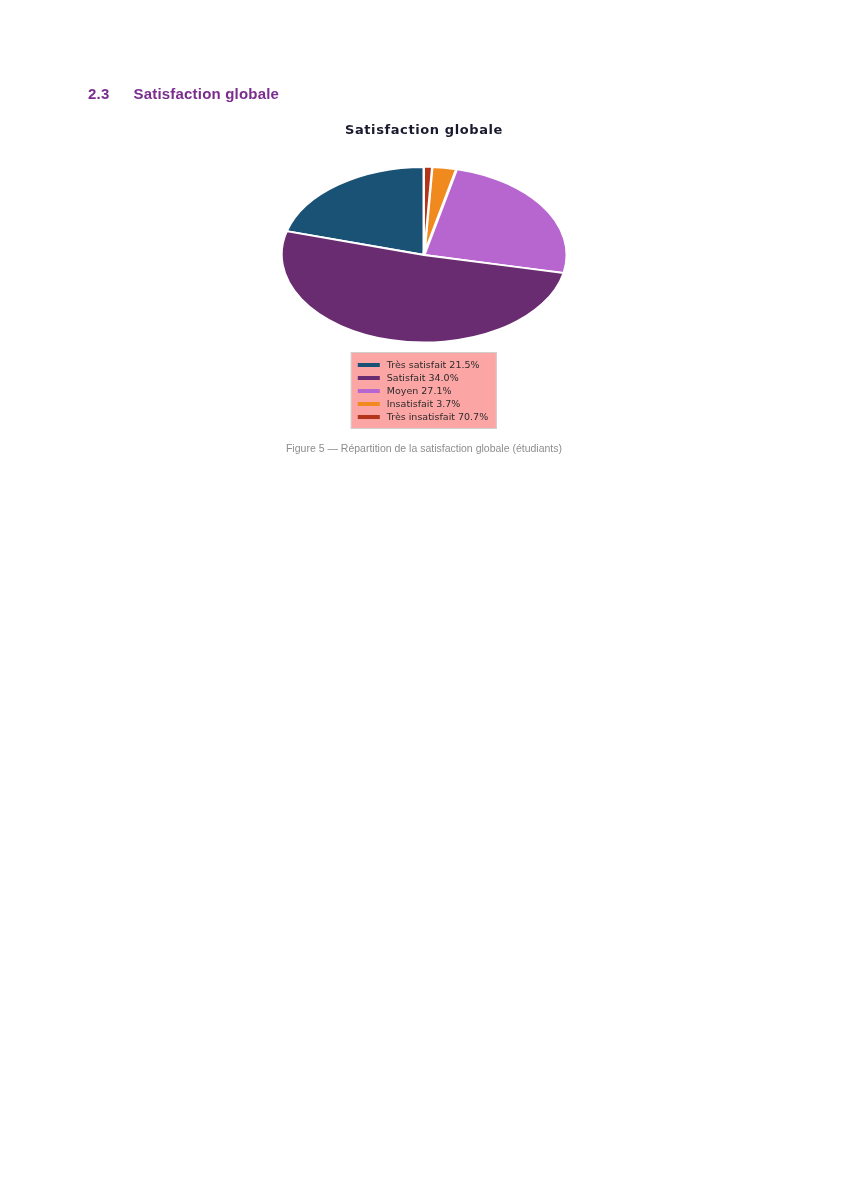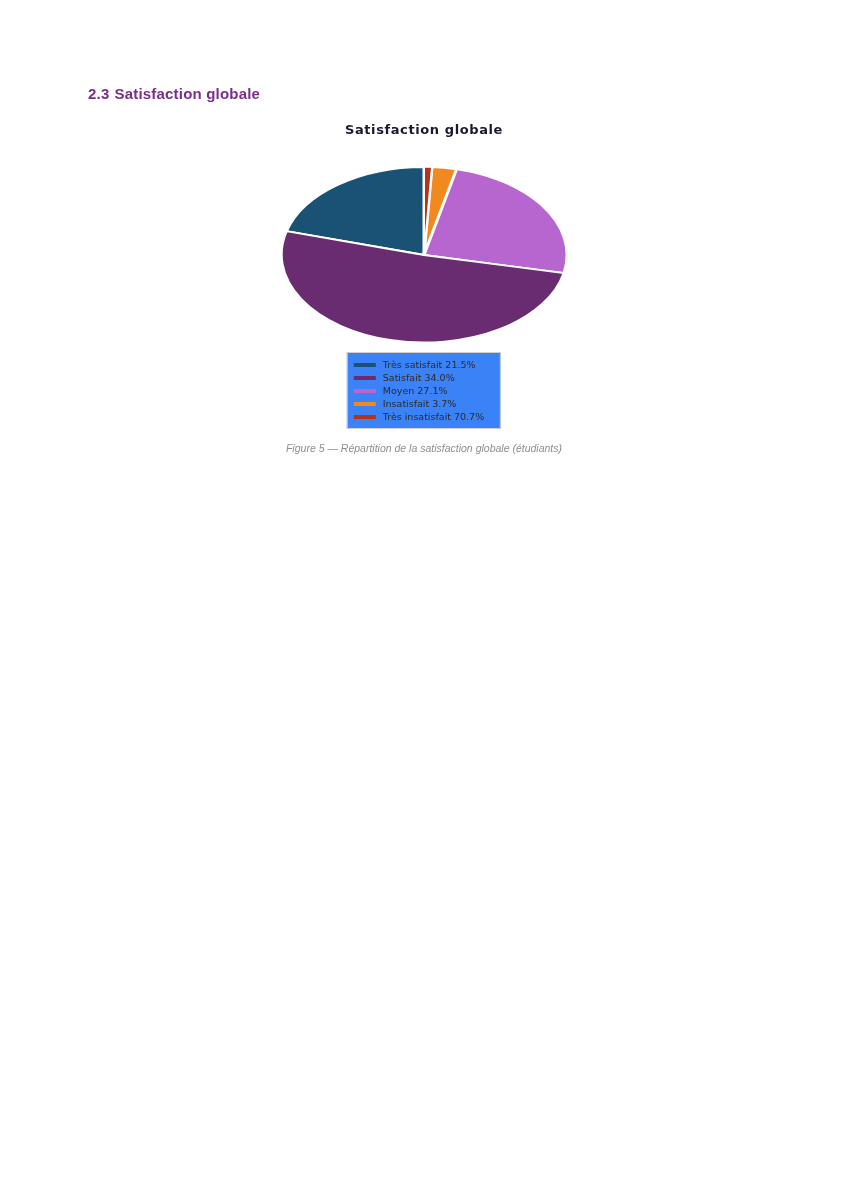--- a/index.html
+++ b/index.html
@@ -25,21 +25,21 @@
     position: absolute;
     left: 88px;
     top: 85px;
     font-size: 15px;
     font-weight: bold;
     color: #7b2d8e;
     letter-spacing: 0.2px;
     white-space: nowrap;
   }
   .section-heading .num {
-    margin-right: 5px;
+    margin-right: 24px;
     text-align: right;
   }
   .figure-block {
     position: absolute;
     left: 88px;
     top: 112px;
     width: 672px;
   }
   .chart-area {
     position: relative;
@@ -69,22 +69,22 @@
   }
   .pie-wrap svg {
     display: block;
   }
   .legend {
     position: absolute;
     left: 50%;
     transform: translateX(-50%);
     top: 240px;
     border: 1px solid #d0d0d0;
-    background: #3b82f6;
-    padding: 5px 16px 5px 6px;
+    background: #fca5a5;
+    padding: 5px 8px 5px 6px;
     box-shadow: 0 0 0 0 rgba(0,0,0,0);
   }
   .legend-row {
     display: flex;
     align-items: center;
     height: 13px;
     margin: 0;
   }
   .swatch {
     width: 22px;
@@ -99,21 +99,20 @@
     white-space: nowrap;
     line-height: 13px;
   }
   .figure-caption {
     position: absolute;
     left: 0;
     top: 330px;
     width: 672px;
     text-align: center;
     font-size: 10.5px;
-    font-style: italic;
     color: #8d8d8d;
   }
 </style>
 </head>
 <body>
 
 <div class="page">
 
   <div class="section-heading">
     <span class="num">2.3</span><span>Satisfaction globale</span>

